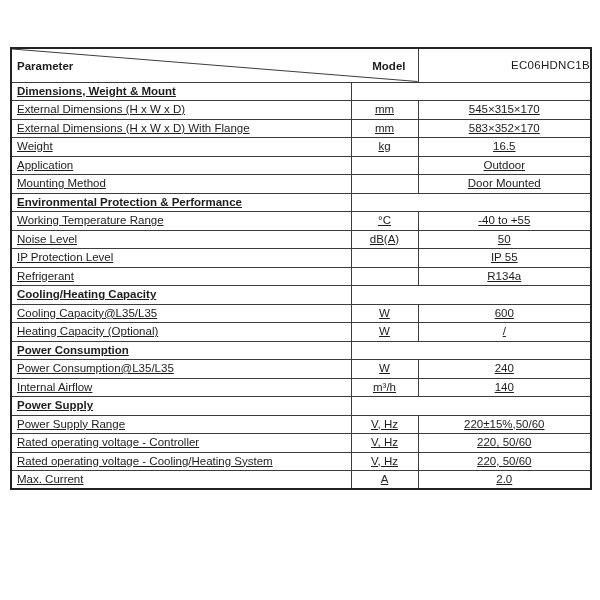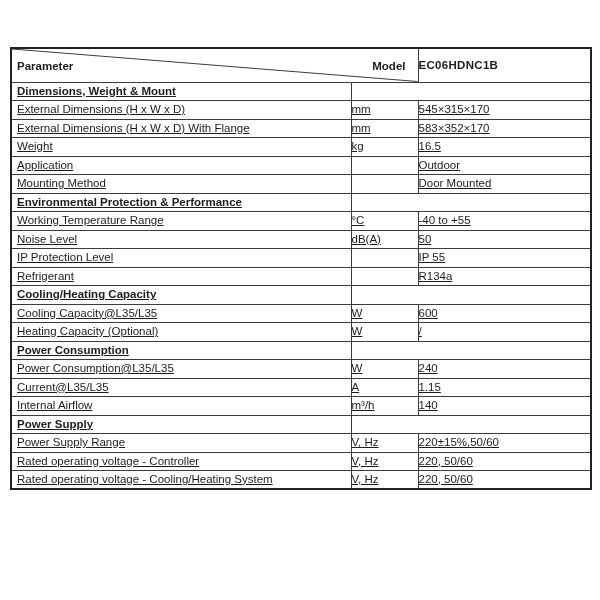--- a/index.html
+++ b/index.html
@@ -46,33 +46,34 @@
     display: block;
   }
   th.diag-cell .hdr-inner {
     position: relative;
     display: flex;
     justify-content: space-between;
     align-items: flex-start;
     padding: 2px 12px 0 5px;
   }
   th.model-col {
-    font-weight: bold;
-    text-align: left;
+    font-weight: normal;
+    text-align: right;
     vertical-align: middle;
     letter-spacing: 0.3px;
   }
   
   .spec-table tbody tr { height: 18.5px; text-decoration: underline; }
   .spec-table td.param {
     text-align: left;
     padding-left: 5px;
     vertical-align: middle;
   }
   .spec-table td.c {
+    text-align: center;
     vertical-align: middle;
   }
   .spec-table tr.section-row td.param {
     font-weight: bold;
   }
 </style>
 </head>
 <body>
 
 <table class="spec-table">
@@ -166,25 +167,20 @@
       <tr class="section-row">
         <td class="param">Power Consumption</td>
         <td class="c" colspan="2"></td>
       </tr>
       <tr>
         <td class="param">Power Consumption@L35/L35</td>
         <td class="c">W</td>
         <td class="c">240</td>
       </tr>
       <tr>
-        <td class="param">Current@L35/L35</td>
-        <td class="c">A</td>
-        <td class="c">1.15</td>
-      </tr>
-      <tr>
         <td class="param">Internal Airflow</td>
         <td class="c">m³/h</td>
         <td class="c">140</td>
       </tr>
       <tr class="section-row">
         <td class="param">Power Supply</td>
         <td class="c" colspan="2"></td>
       </tr>
       <tr>
         <td class="param">Power Supply Range</td>
@@ -193,15 +189,20 @@
       </tr>
       <tr>
         <td class="param">Rated operating voltage - Controller</td>
         <td class="c">V, Hz</td>
         <td class="c">220, 50/60</td>
       </tr>
       <tr>
         <td class="param">Rated operating voltage - Cooling/Heating System</td>
         <td class="c">V, Hz</td>
         <td class="c">220, 50/60</td>
+      </tr>
+      <tr>
+        <td class="param">Max. Current</td>
+        <td class="c">A</td>
+        <td class="c">2.0</td>
       </tr>
     </tbody>
 </table>
 
 </body></html>

